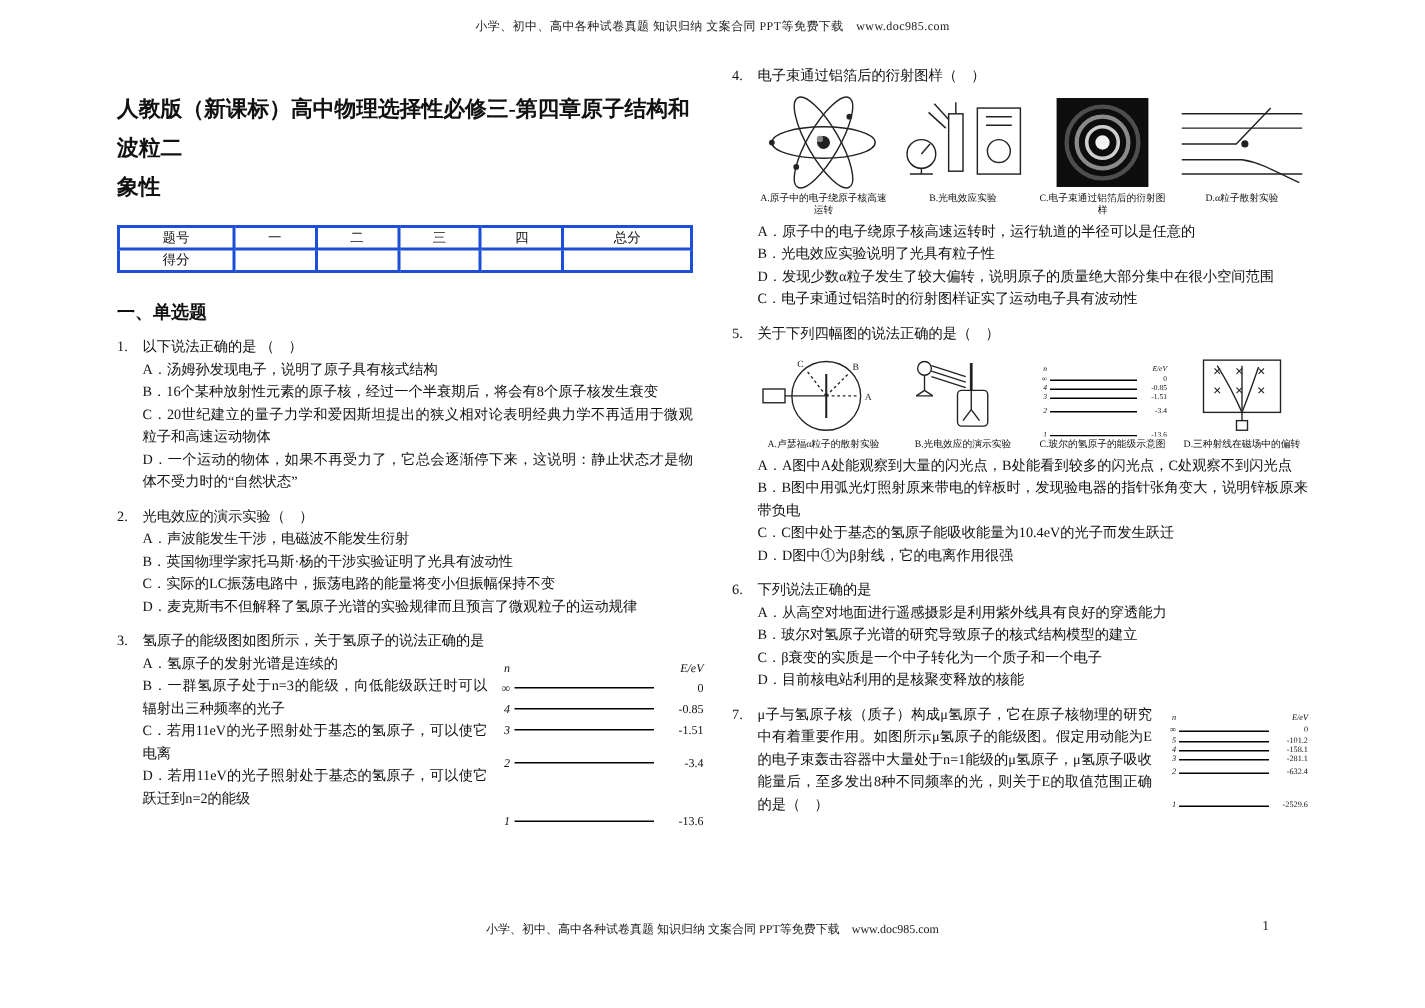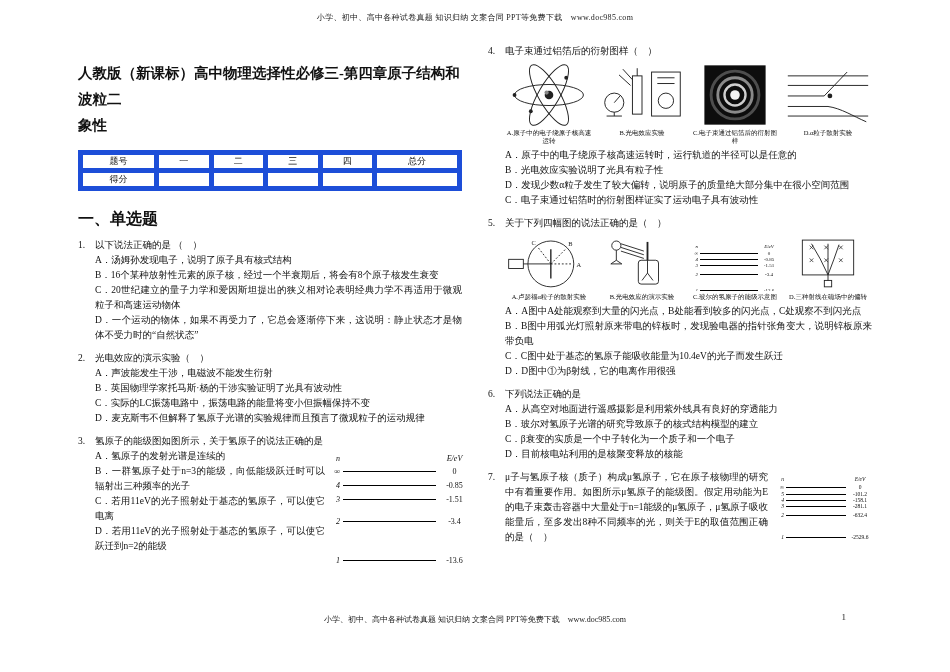--- a/index.html
+++ b/index.html
@@ -6,38 +6,38 @@
   html,body{background:#e8e8e8}
   body{font-family:"Liberation Serif","DejaVu Serif",serif;color:#111}
   .page{position:relative;width:950px;height:672px;background:#fff;overflow:hidden;margin:0 auto}
   .page-header{position:absolute;top:12px;left:0;width:100%;text-align:center;font-size:8px;color:#222;letter-spacing:.3px}
   .page-footer{position:absolute;top:614px;left:0;width:100%;text-align:center;font-size:8px;color:#222}
   .pagenum{position:absolute;right:104px;top:-2px;font-size:9px}
   .columns{position:absolute;top:44px;left:78px;width:794px;display:flex;gap:26px}
   .col{width:384px}
   .doc-title{margin-top:16px;font-weight:bold;font-size:14.5px;line-height:26px}
   .score-table{width:100%;border-collapse:collapse;margin-top:12px;font-size:9px}
-  .score-table td{border:5px solid #1d4ed8;height:15px;text-align:center;padding:0 2px;width:55px}
+  .score-table td{border:2px solid #1d4ed8;height:15px;text-align:center;padding:0 2px;width:55px}
   .score-table td.c-first{width:77px}
   .score-table td.c-last{width:86px}
-  .section-heading{font-weight:bold;font-size:16px;margin-top:18px}
+  .section-heading{font-weight:bold;font-size:12px;margin-top:18px}
   .q{position:relative;margin-top:8px;font-size:9.5px;line-height:15px;padding-left:17px}
   .qnum{position:absolute;left:0;top:0}
   .stem,.opt{text-align:justify}
   
   .q3-body{display:flex;align-items:flex-start}
   .q3-opts{width:230px;flex:none}
   .q3-diagram{width:140px;height:112px;font-size:8px;flex:none;margin:2px 0 0 4px}
   
   .lvl-diagram{position:relative}
   .lvl-row{position:absolute;left:0;right:0;display:flex;align-items:center}
   .lvl-n{width:14px;text-align:right;padding-right:3px;font-style:italic;white-space:nowrap}
   .lvl-line{flex:1;border-top:1px solid #000;height:0}
   .lvl-line.noline{border-top:none}
-  .lvl-e{width:33px;padding-left:4px;white-space:nowrap;text-align:center}
+  .lvl-e{width:33px;padding-left:4px;white-space:nowrap;text-align:right}
   .lvl-head .lvl-e{font-style:italic}
   
   .figs{display:flex;gap:5px;margin:4px 0 3px}
   .fig{width:92px;text-align:center}
   .fig-img{height:64px;display:flex;align-items:center;justify-content:center;overflow:hidden}
   .fig-img.short{height:56px}
   .fig-img svg{display:block;width:100%;height:100%}
   .fig figcaption{font-size:6.5px;line-height:8px;margin-top:2px;color:#111}
   
   .mini-levels{position:relative;width:86px;height:50px;font-size:5px;margin:2px auto 0}

